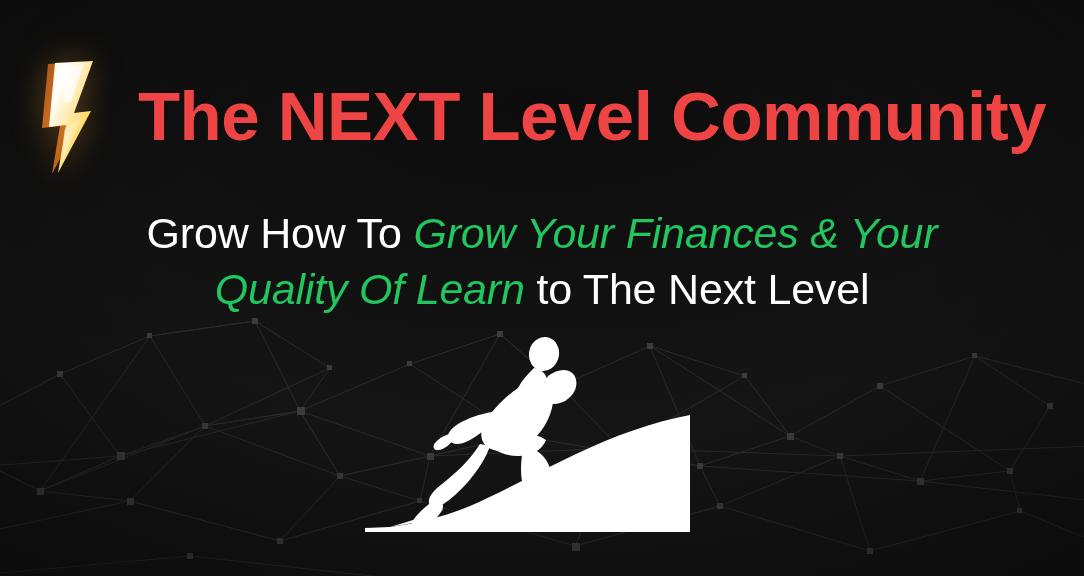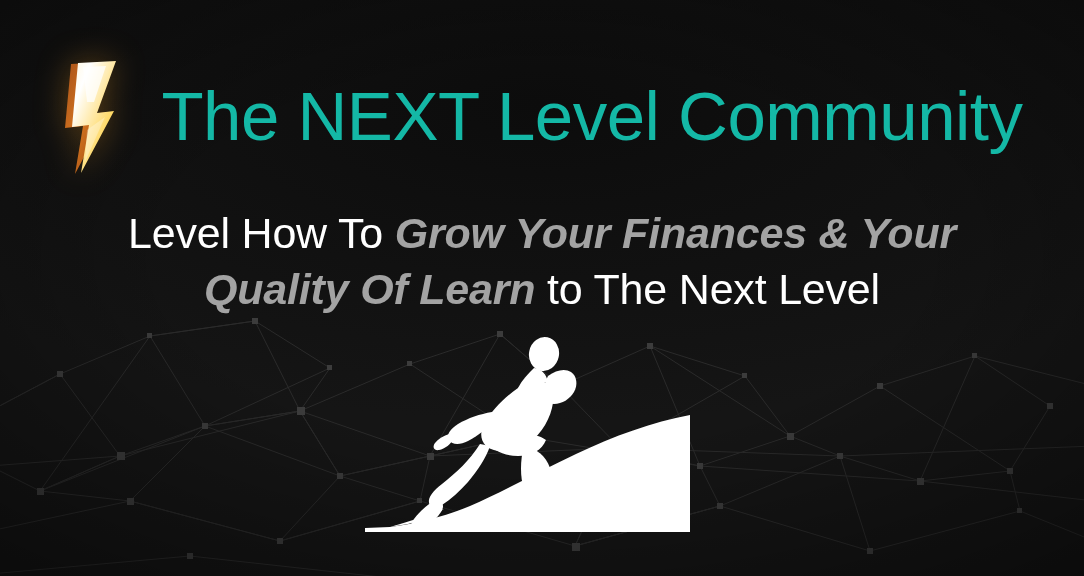--- a/index.html
+++ b/index.html
@@ -56,22 +56,22 @@
   }
   #bolt-logo {
     width: 74px;
     height: 122px;
     flex: none;
     margin-top: 2px;
     filter: drop-shadow(0 0 16px rgba(255,170,40,0.30));
   }
   #page-title {
     font-size: 69px;
-    font-weight: normal;
-    color: #14b8a6;
+    font-weight: bold;
+    color: #ef4444;
     letter-spacing: -0.5px;
     line-height: 1;
     white-space: nowrap;
     margin: 0;
   }
 
   
   #subtitle-block {
     position: absolute;
     top: 205px;
@@ -82,22 +82,22 @@
     line-height: 56px;
     color: #ffffff;
     font-weight: 400;
     letter-spacing: -0.2px;
   }
   .subtitle-line {
     display: block;
     white-space: nowrap;
   }
   .accent {
-    color: #a3a3a3;
-    font-weight: bold;
+    color: #22c55e;
+    font-weight: normal;
     font-style: italic;
   }
 
   
   #illustration {
     position: absolute;
     left: 352px;
     top: 336px;
     width: 360px;
     height: 210px;
@@ -209,21 +209,21 @@
       <path d="M17,7 L55,5 L36,57 L53,55 L20,117 L28,69 L11,71 Z" fill="url(#boltFace)"></path>
 
       <path d="M22,11 L45,10 L33,46 L26,46 Z" fill="#FFFFFF" opacity="0.75"></path>
       <path d="M26,74 L44,61 L24,106 Z" fill="#FFFFFF" opacity="0.30"></path>
     </svg>
 
     <h1 id="page-title">The NEXT Level Community</h1>
   </div>
 
   <div id="subtitle-block">
-    <span class="subtitle-line"><span>Level How To </span><span class="accent">Grow Your Finances &amp; Your</span></span>
+    <span class="subtitle-line"><span>Grow How To </span><span class="accent">Grow Your Finances &amp; Your</span></span>
     <span class="subtitle-line"><span class="accent">Quality Of Learn</span><span> to The Next Level</span></span>
   </div>
 
   <svg id="illustration" viewBox="0 0 360 210" xmlns="http://www.w3.org/2000/svg">
 
     <path d="M13,196 L338,196 L338,79
              C300,86 262,100 224,118
              C186,136 150,156 118,170
              C92,181 62,188 38,191
              L13,192 Z" fill="#FFFFFF"></path>

